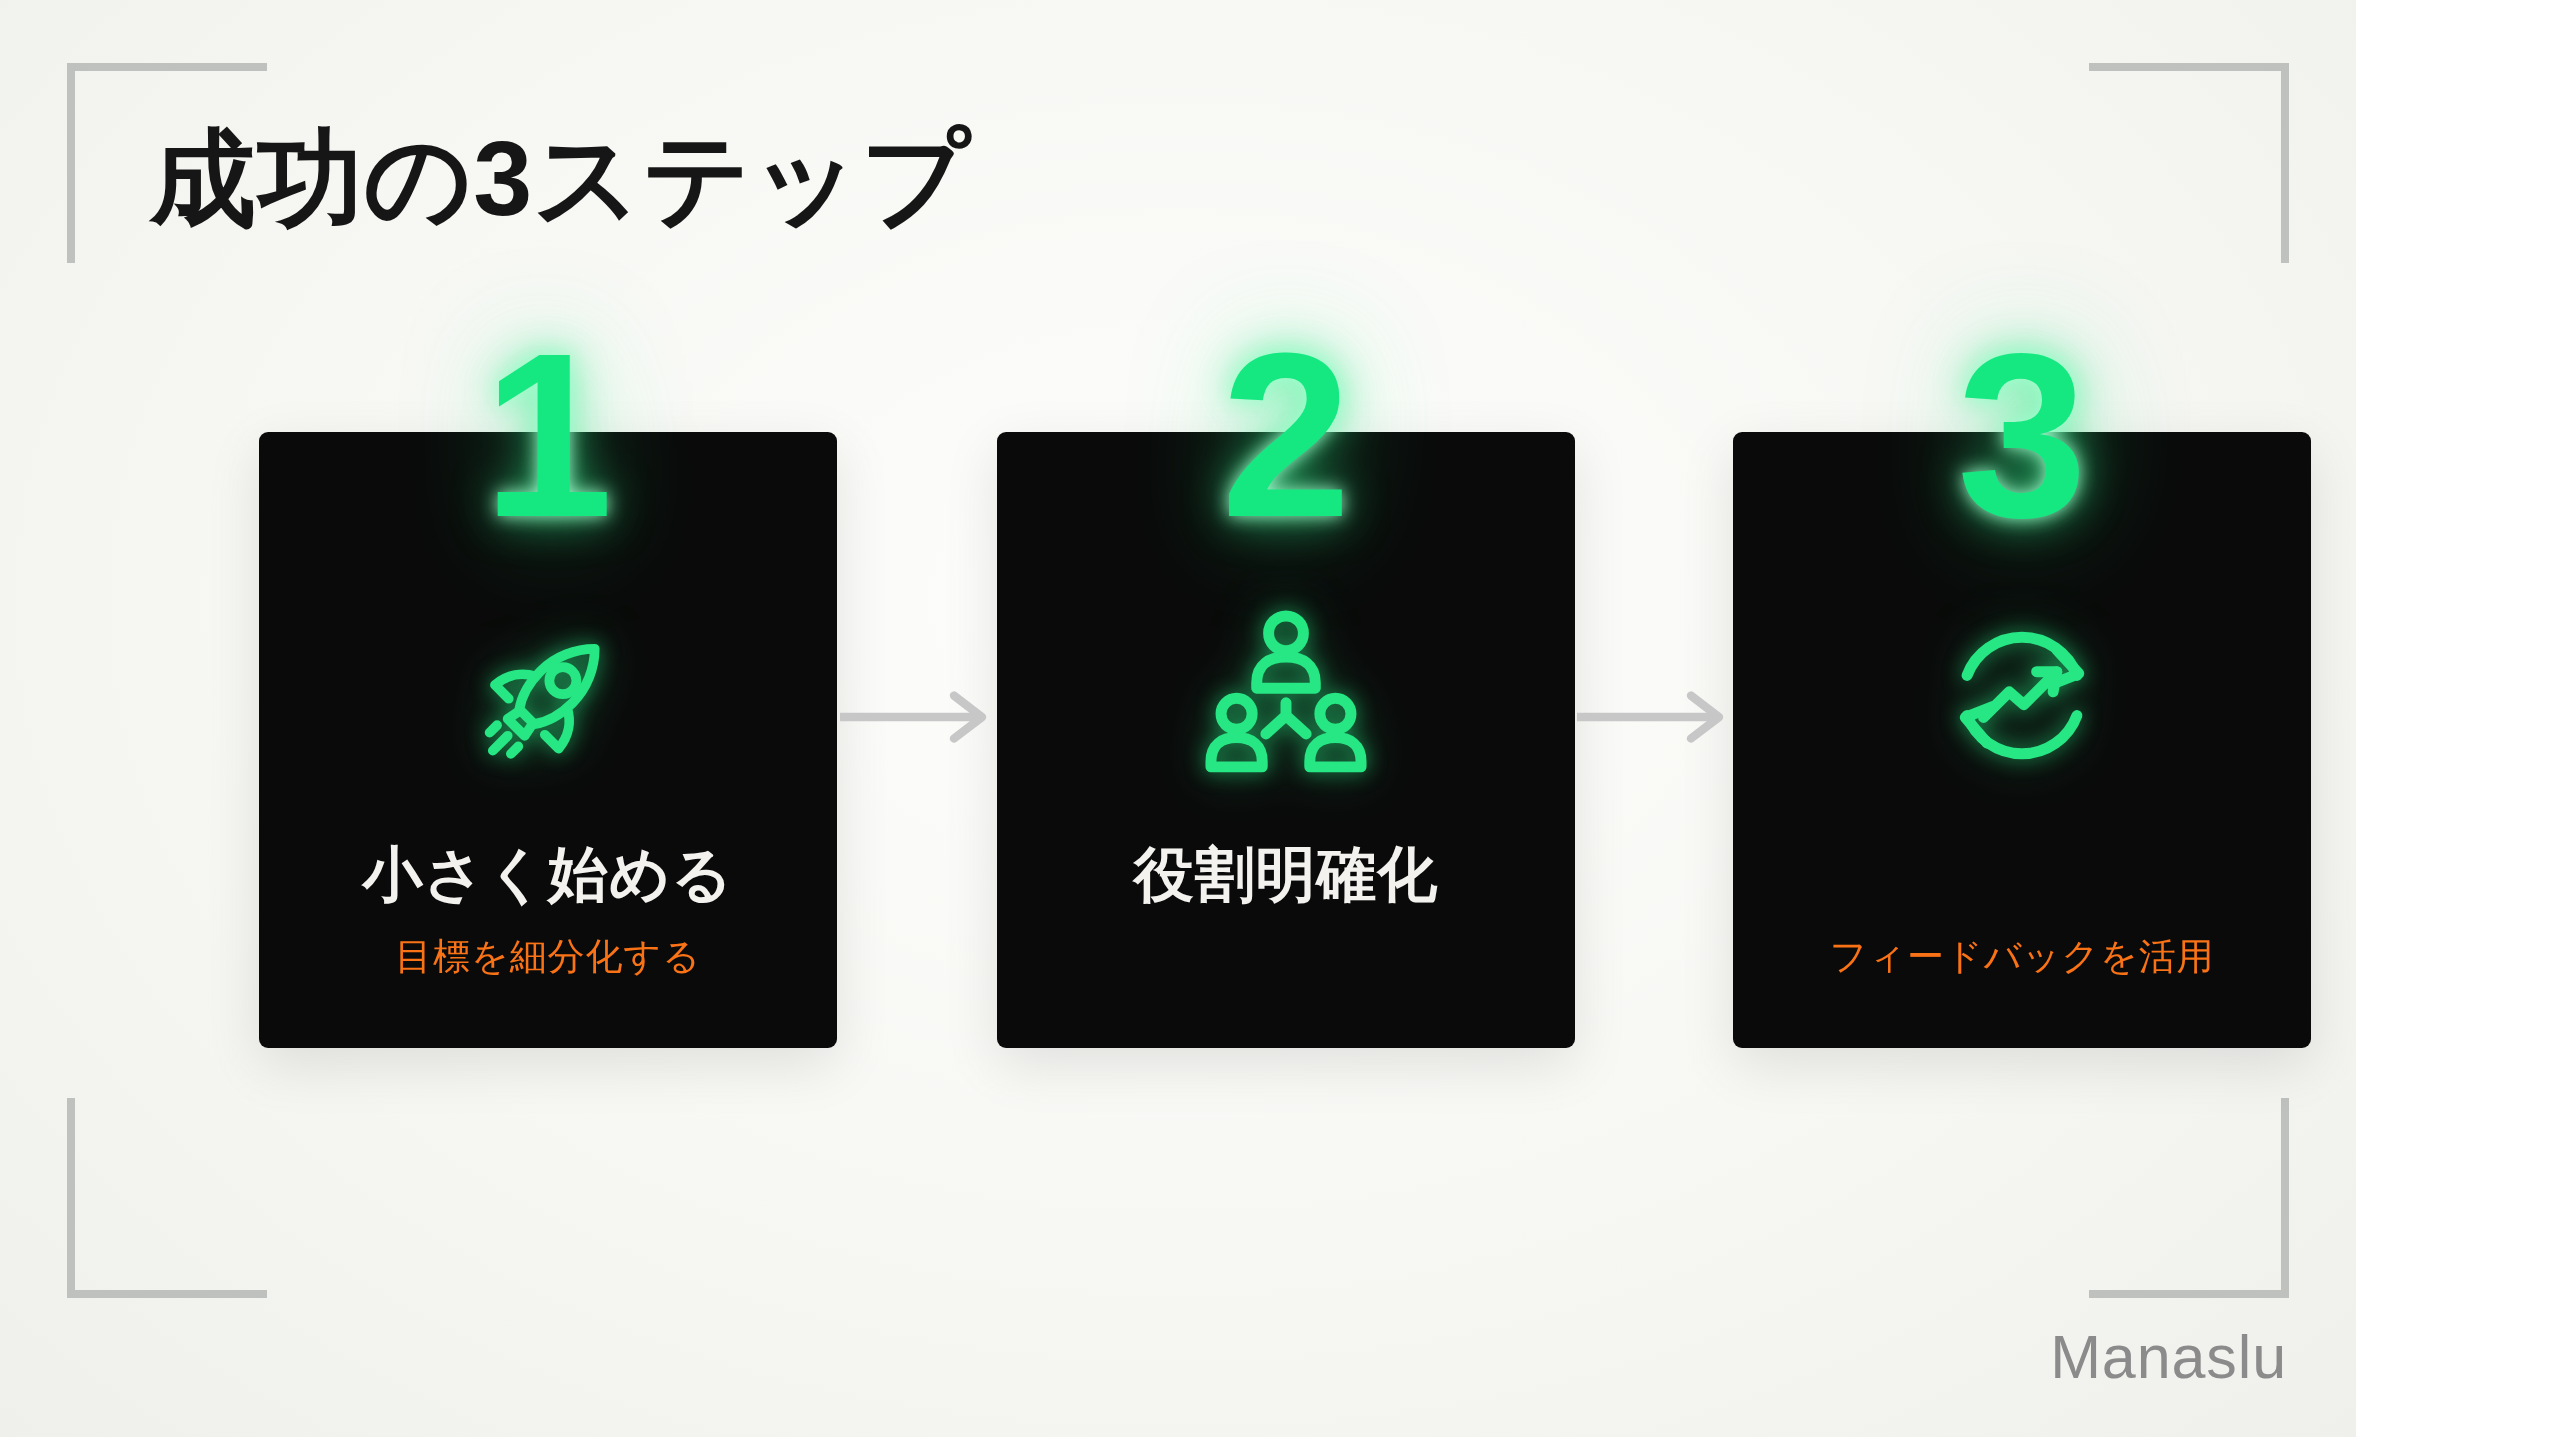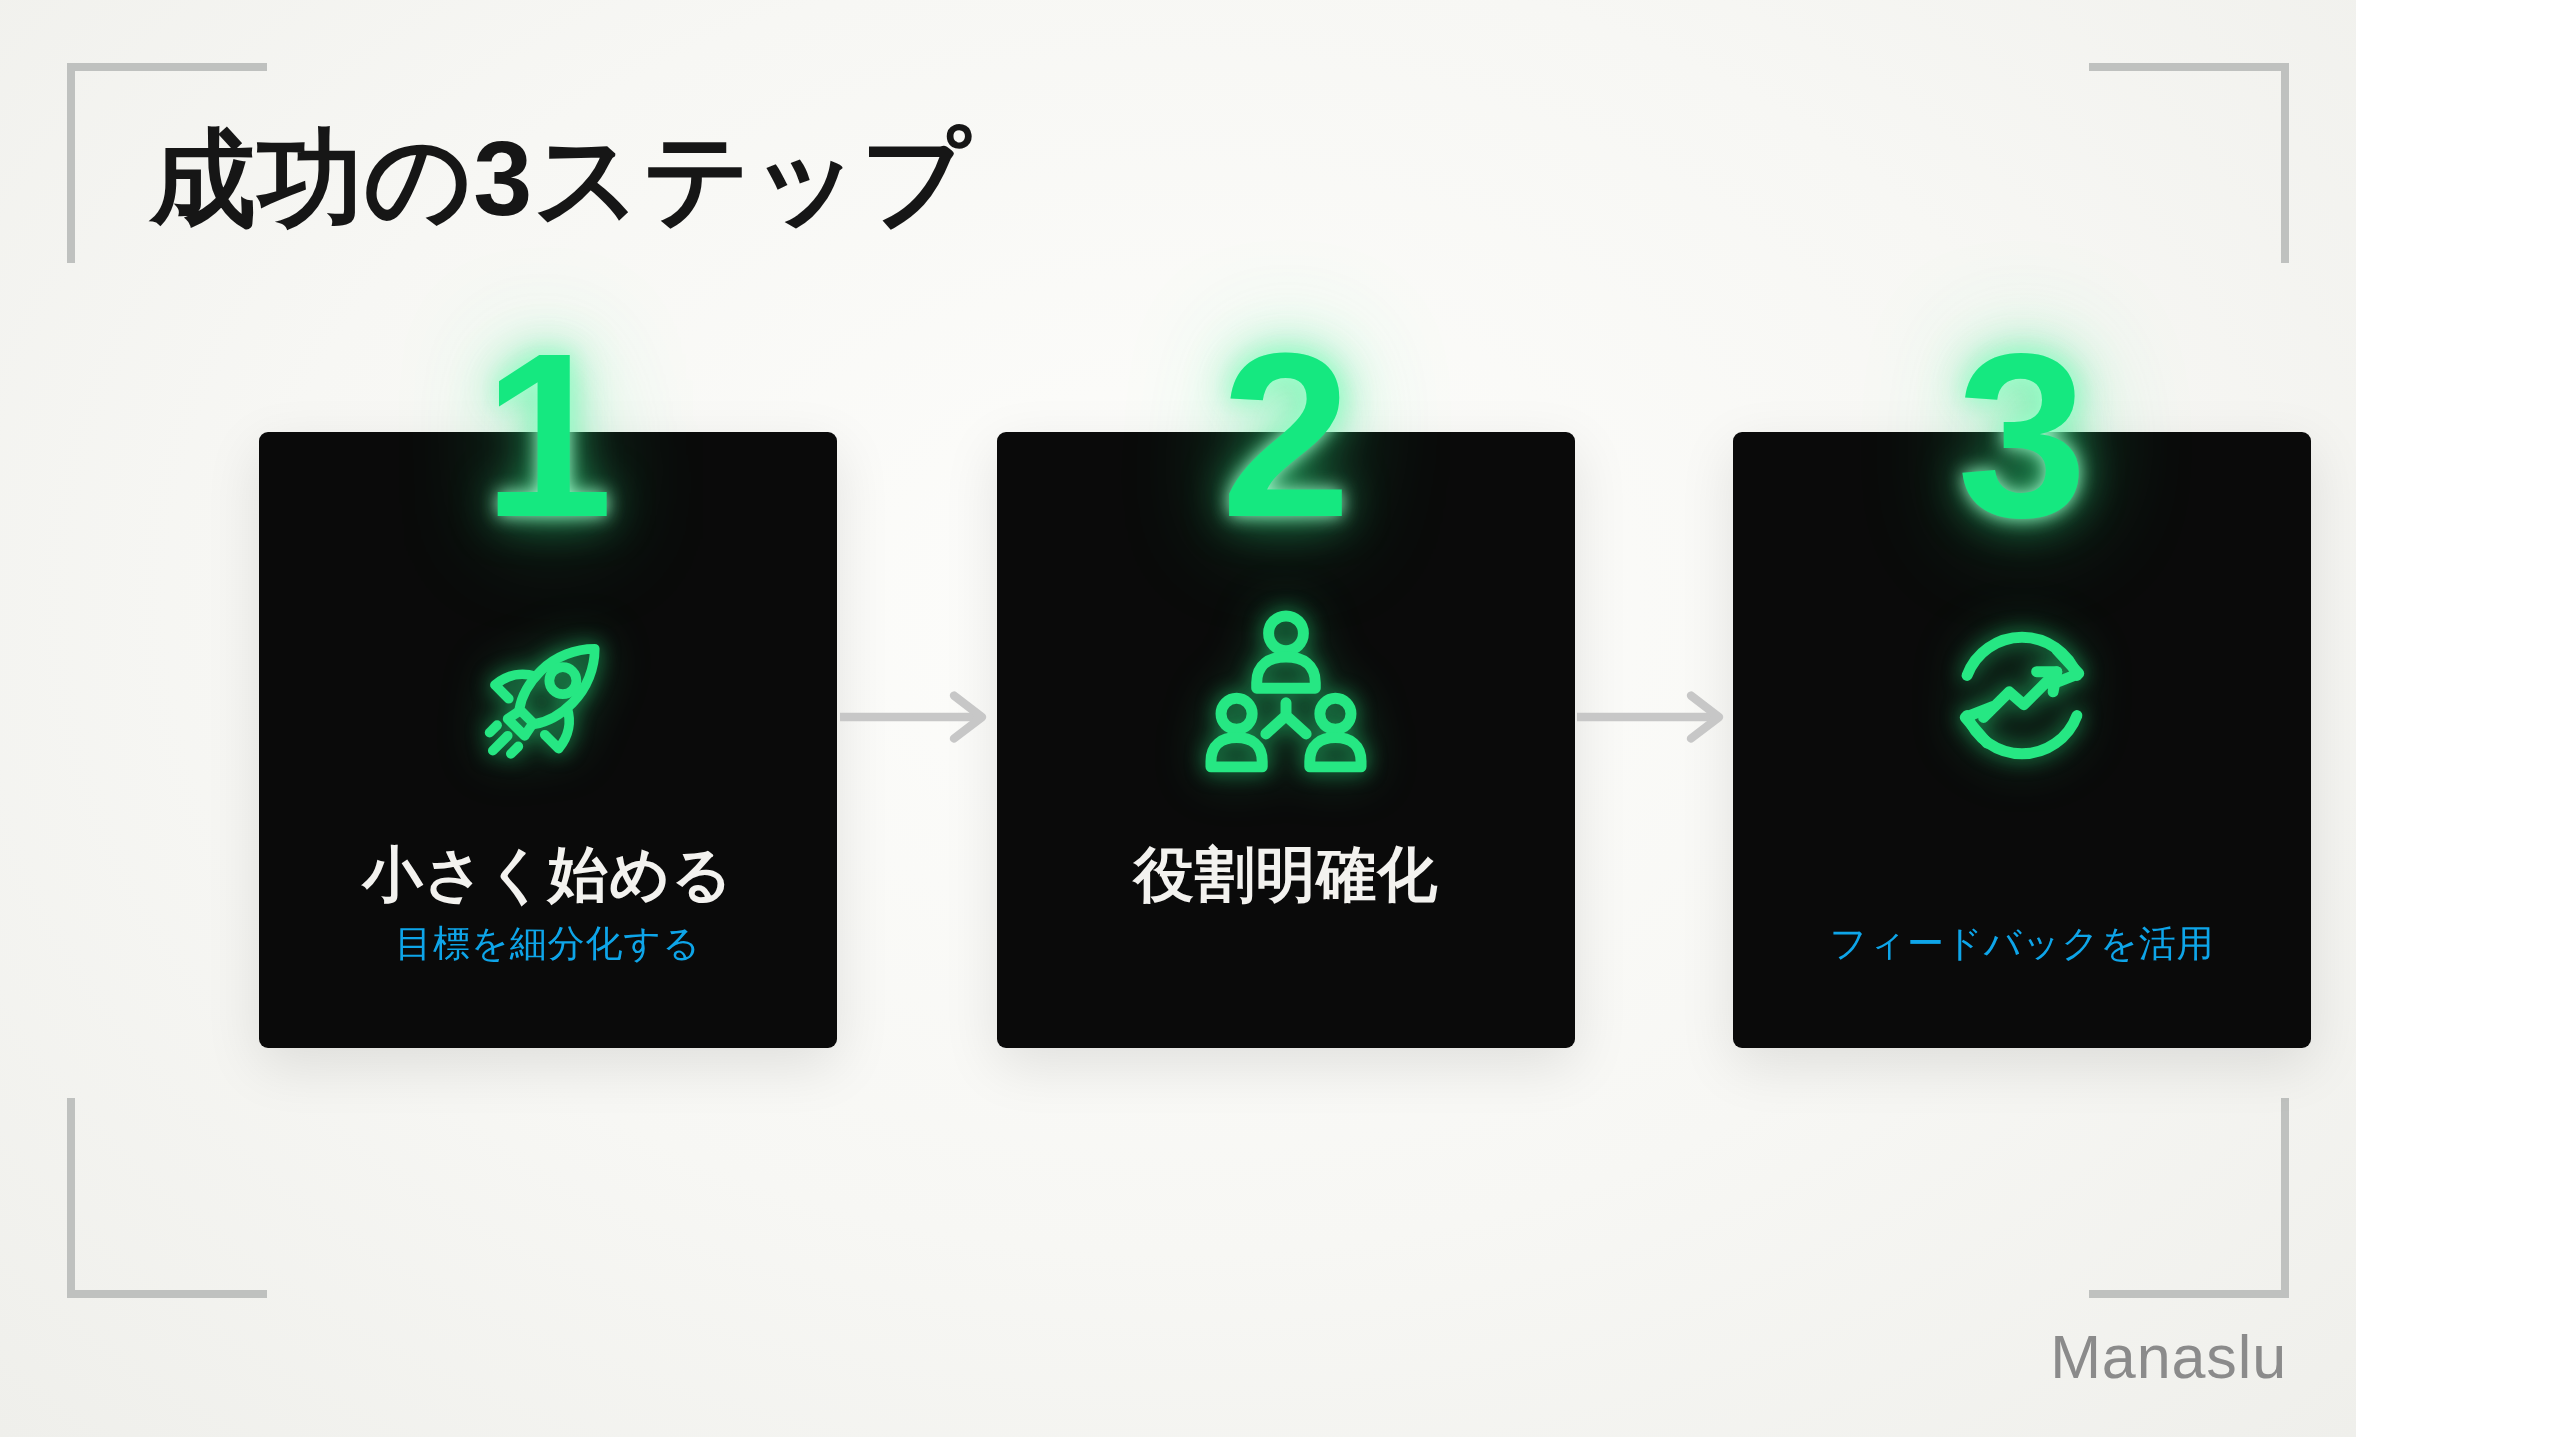--- a/index.html
+++ b/index.html
@@ -55,23 +55,23 @@
             drop-shadow(0 0 24px rgba(40,230,130,0.30));
   }
   .icon-box svg { width: 100%; height: 100%; overflow: visible; }
 
   .card-title {
     position: absolute; top: 410px; left: 0; width: 100%;
     text-align: center; font-size: 60px; line-height: 1.1; font-weight: 700;
     color: #f3f2ef; letter-spacing: 0.9px; white-space: nowrap;
   }
   .card-sub {
-    position: absolute; top: 492px; left: 0; width: 100%;
+    position: absolute; top: 505px; left: 0; width: 100%;
     text-align: center; font-size: 37px; line-height: 1.1; font-weight: 400;
-    color: #0ea5e9; letter-spacing: 0.9px; white-space: nowrap;
+    color: #f97316; letter-spacing: 0.9px; white-space: nowrap;
   }
 
   .flow-arrow { position: absolute; top: 675px; width: 157px; height: 84px; }
   .flow-arrow.a1 { left: 840px; }
   .flow-arrow.a2 { left: 1577px; }
 
   .watermark {
     position: absolute; right: 69px; top: 1322px;
     font-size: 61px; color: #8b8b8b; letter-spacing: 0.9px; font-weight: 400;
   }

